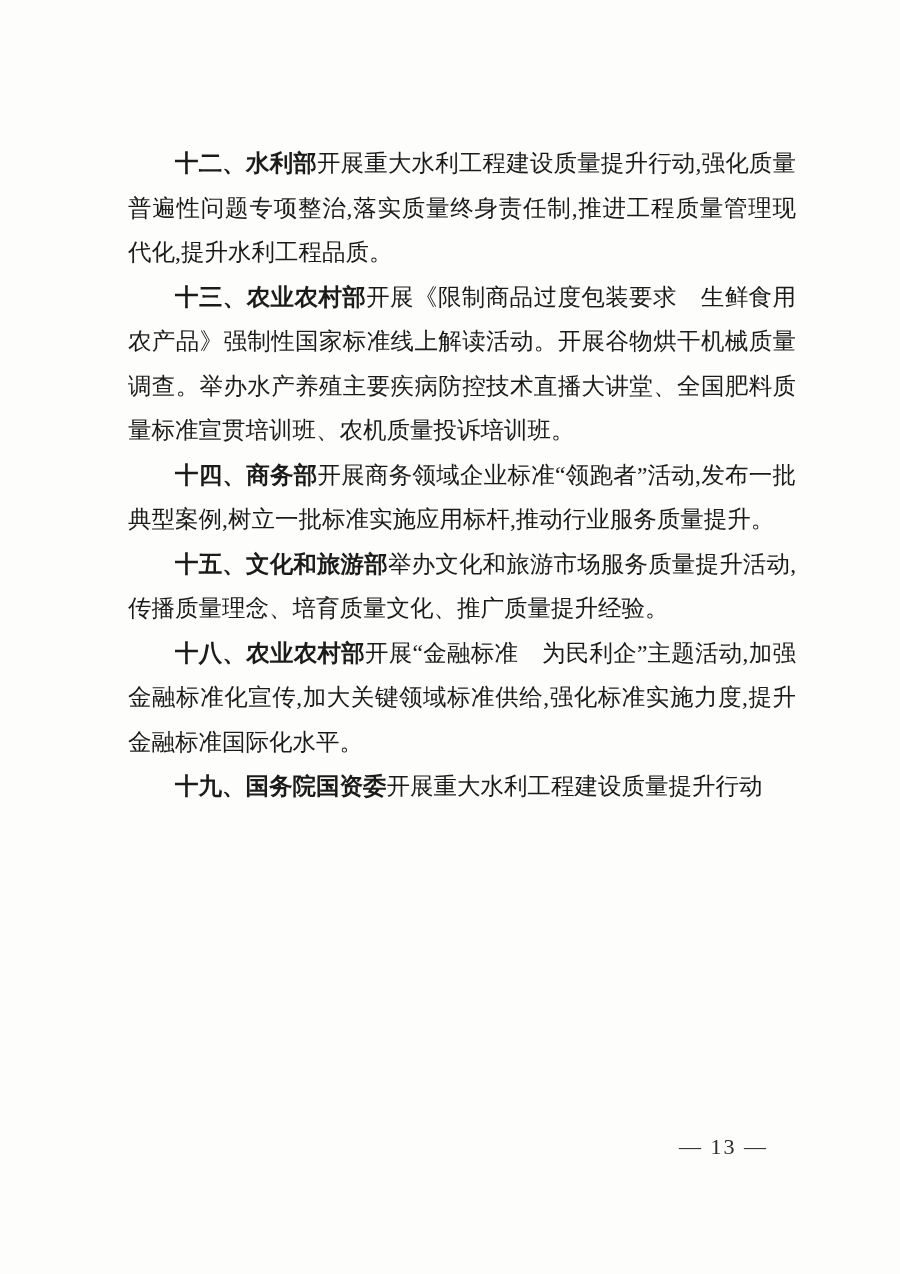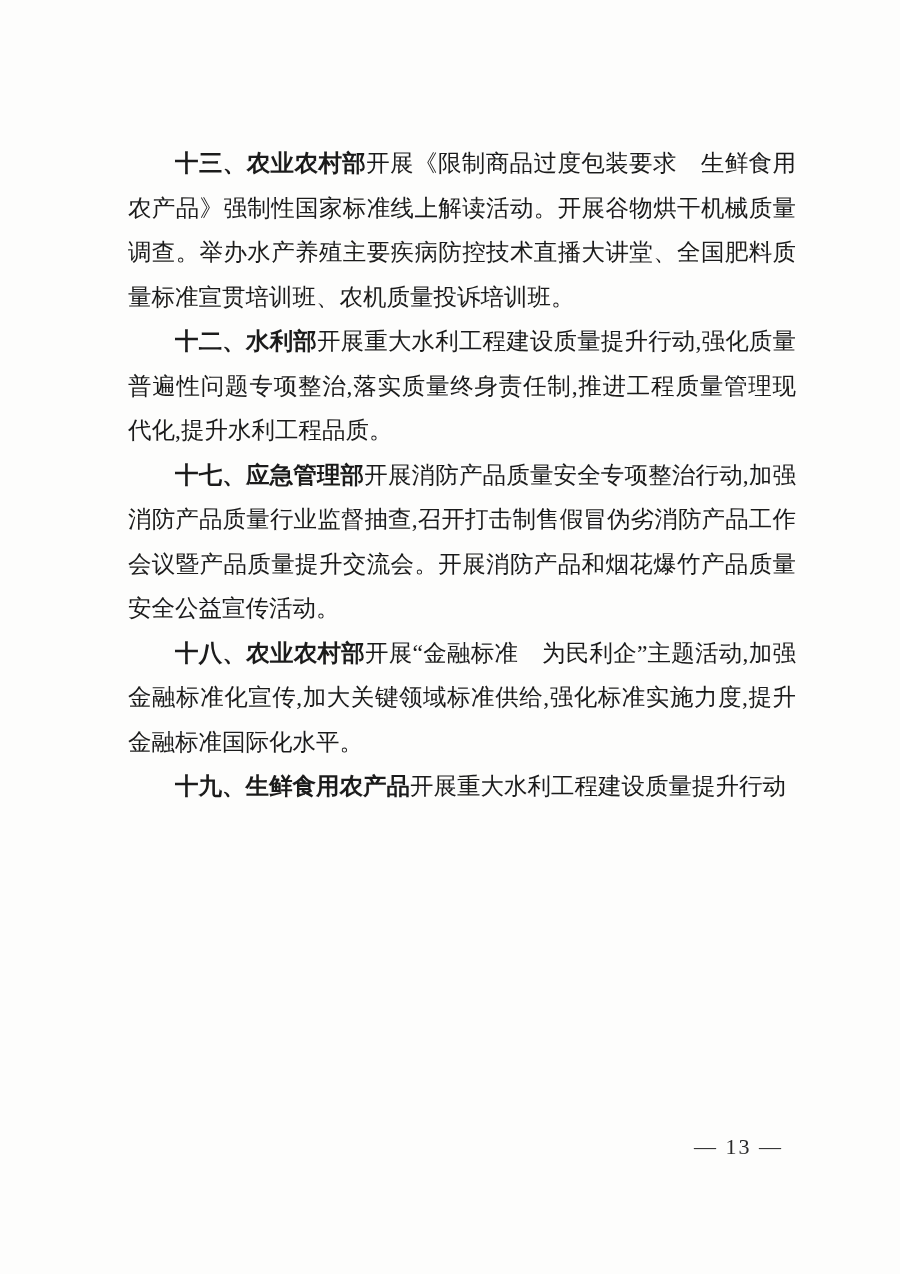--- a/index.html
+++ b/index.html
@@ -31,43 +31,44 @@
     padding: 0;
     text-indent: 2em;
   }
   .lead {
     font-weight: 700;
     font-family: "Liberation Sans", "DejaVu Sans", sans-serif;
   }
   .page-number {
     position: absolute;
     top: 1134px;
-    right: 117px;
+    right: 132px;
     font-size: 22px;
     line-height: 26px;
     letter-spacing: 2px;
     color: #2a2a2a;
     font-family: "Liberation Serif", "DejaVu Serif", serif;
   }
 </style>
 </head>
 <body>
 
 <div class="page">
   <div class="content">
 
+    <p class="para"><span class="lead">十二、水利部</span><span>开展重大水利工程建设质量提升行动,强化质量普遍性问题专项整治,落实质量终身责任制,推进工程质量管理现代化,提升水利工程品质。</span></p>
+
     <p class="para"><span class="lead">十三、农业农村部</span><span>开展《限制商品过度包装要求　生鲜食用农产品》强制性国家标准线上解读活动。开展谷物烘干机械质量调查。举办水产养殖主要疾病防控技术直播大讲堂、全国肥料质量标准宣贯培训班、农机质量投诉培训班。</span></p>
 
-    <p class="para"><span class="lead">十二、水利部</span><span>开展重大水利工程建设质量提升行动,强化质量普遍性问题专项整治,落实质量终身责任制,推进工程质量管理现代化,提升水利工程品质。</span></p>
+    <p class="para"><span class="lead">十四、商务部</span><span>开展商务领域企业标准“领跑者”活动,发布一批典型案例,树立一批标准实施应用标杆,推动行业服务质量提升。</span></p>
+
+    <p class="para"><span class="lead">十五、文化和旅游部</span><span>举办文化和旅游市场服务质量提升活动,传播质量理念、培育质量文化、推广质量提升经验。</span></p>
 
 
 
-
-    <p class="para"><span class="lead">十七、应急管理部</span><span>开展消防产品质量安全专项整治行动,加强消防产品质量行业监督抽查,召开打击制售假冒伪劣消防产品工作会议暨产品质量提升交流会。开展消防产品和烟花爆竹产品质量安全公益宣传活动。</span></p>
-
     <p class="para"><span class="lead">十八、农业农村部</span><span>开展“金融标准　为民利企”主题活动,加强金融标准化宣传,加大关键领域标准供给,强化标准实施力度,提升金融标准国际化水平。</span></p>
 
-    <p class="para"><span class="lead">十九、生鲜食用农产品</span><span>开展重大水利工程建设质量提升行动</span></p>
+    <p class="para"><span class="lead">十九、国务院国资委</span><span>开展重大水利工程建设质量提升行动</span></p>
 
   </div>
 
   <div class="page-number">— 13 —</div>
 </div>
 
 </body></html>

